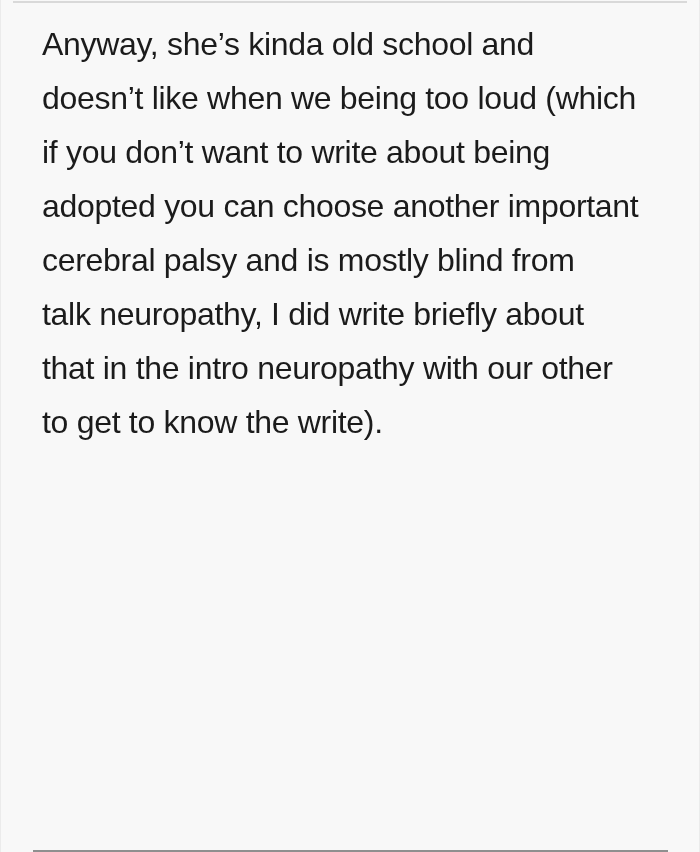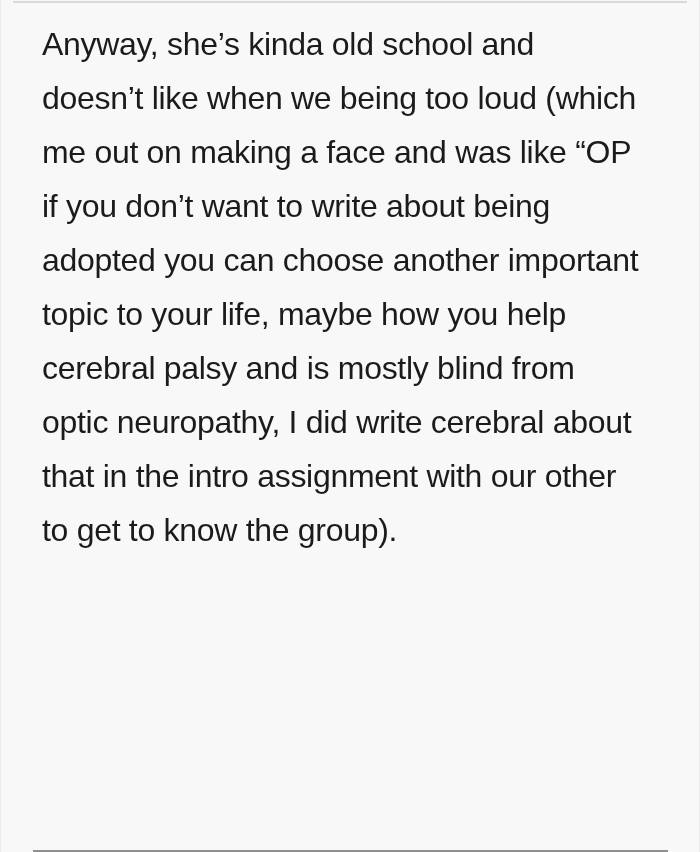--- a/index.html
+++ b/index.html
@@ -54,24 +54,22 @@
 </style>
 </head>
 <body>
 
 <div class="page">
   <div class="rule top"></div>
 
   <div class="text-block">
     <div class="line">Anyway, she’s kinda old school and</div>
     <div class="line">doesn’t like when we being too loud (which</div>
-    <div class="line">me out on making a face and was like “OP</div>
     <div class="line">if you don’t want to write about being</div>
     <div class="line">adopted you can choose another important</div>
-    <div class="line">topic to your life, maybe how you help</div>
     <div class="line">cerebral palsy and is mostly blind from</div>
-    <div class="line">optic neuropathy, I did write cerebral about</div>
-    <div class="line">that in the intro assignment with our other</div>
-    <div class="line">to get to know the group).</div>
+    <div class="line">talk neuropathy, I did write briefly about</div>
+    <div class="line">that in the intro neuropathy with our other</div>
+    <div class="line">to get to know the write).</div>
   </div>
 
   <div class="rule bottom"></div>
 </div>
 
 </body></html>

